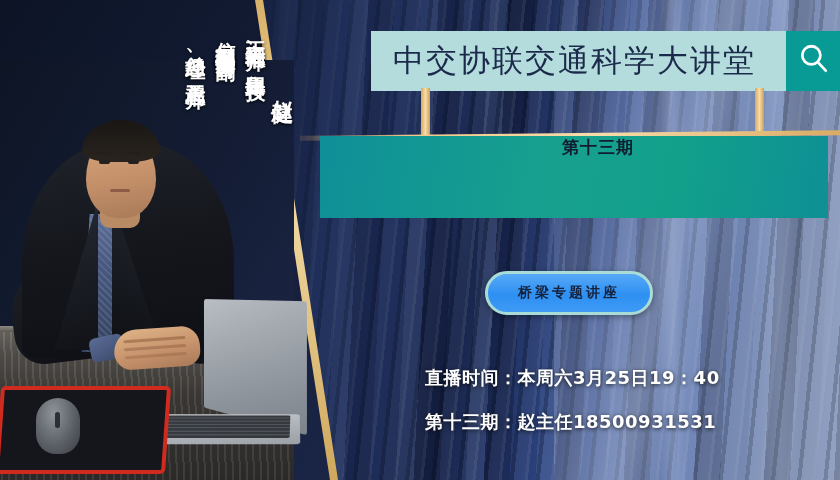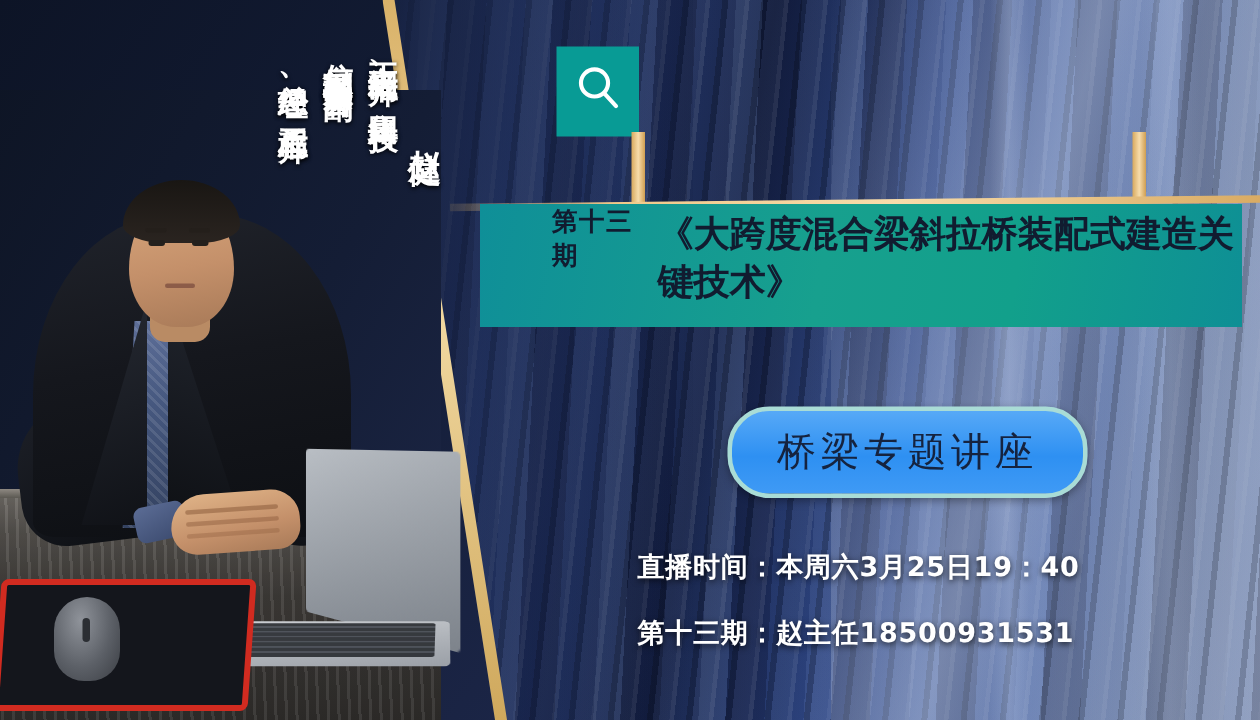--- a/index.html
+++ b/index.html
@@ -144,21 +144,21 @@
   .banner{ position:absolute; left:320px; top:136px; width:508px; height:82px;
     background:linear-gradient(100deg,#0f8f98 0%,#17a08e 45%,#12a08b 70%,#0e8f95 100%);
     color:#111c30; display:flex; justify-content:center; }
   .banner-issue{ font-size:17px; font-weight:700; padding-left:48px; letter-spacing:1px; }
   .banner-main{ font-size:24px; font-weight:700; padding-left:12px; margin-top:4px; letter-spacing:0px; }
 
   
   .pill{ position:absolute; left:485px; top:271px; padding:10px 30px;
     background:linear-gradient(180deg,#57a9f7 0%,#2e90f2 55%,#3f9af5 100%);
     border:3px solid #a9dcd6; border-radius:28px;
-    color:#15233f; font-size:26px; font-weight:400; letter-spacing:3px;
+    color:#15233f; font-size:14px; font-weight:700; letter-spacing:3px;
     box-shadow:0 2px 6px rgba(0,0,0,.35); }
 
   
   .info{ position:absolute; color:#ffffff; font-size:18px; font-weight:700;
     letter-spacing:.5px; text-shadow:0 1px 4px rgba(0,0,0,.75); }
   .info-1{ left:425px; top:366px; }
   .info-2{ left:425px; top:410px; }
 </style>
 </head>
 <body>
@@ -201,37 +201,37 @@
     <div class="ph-pad"></div>
     <div class="ph-mouse"></div>
   </div>
 
   <div class="vtext v-name">赵健</div>
   <div class="vtext v-l1">正高级工程师、集团科技</div>
   <div class="vtext v-l2">信息部副部长兼四公司副</div>
   <div class="vtext v-l3">总经理、总工程师</div>
 
   <div class="hdr">
+    <div class="hdr-title">中交协联交通科学大讲堂</div>
     <div class="hdr-search">
       <span>
         <svg viewBox="0 0 32 32" fill="none" stroke="#ffffff" stroke-width="2.6" stroke-linecap="round">
           <circle cx="13.5" cy="12.5" r="8.5"></circle>
           <line x1="19.8" y1="19.2" x2="27" y2="27"></line>
         </svg>
       </span>
     </div>
   </div>
 
   <div class="conn conn-l"></div>
   <div class="conn conn-r"></div>
   <div class="gold-rule"></div>
 
   <div class="banner">
     <div class="banner-issue">第十三期</div>
-    <div class="banner-main">《大跨度混合梁斜拉桥装配式建造关键技术》</div>
   </div>
 
   <div class="pill">桥梁专题讲座</div>
 
   <div class="info info-1">直播时间：本周六3月25日19：40</div>
   <div class="info info-2">第十三期：赵主任18500931531</div>
 
 </div>
 
 </body></html>

